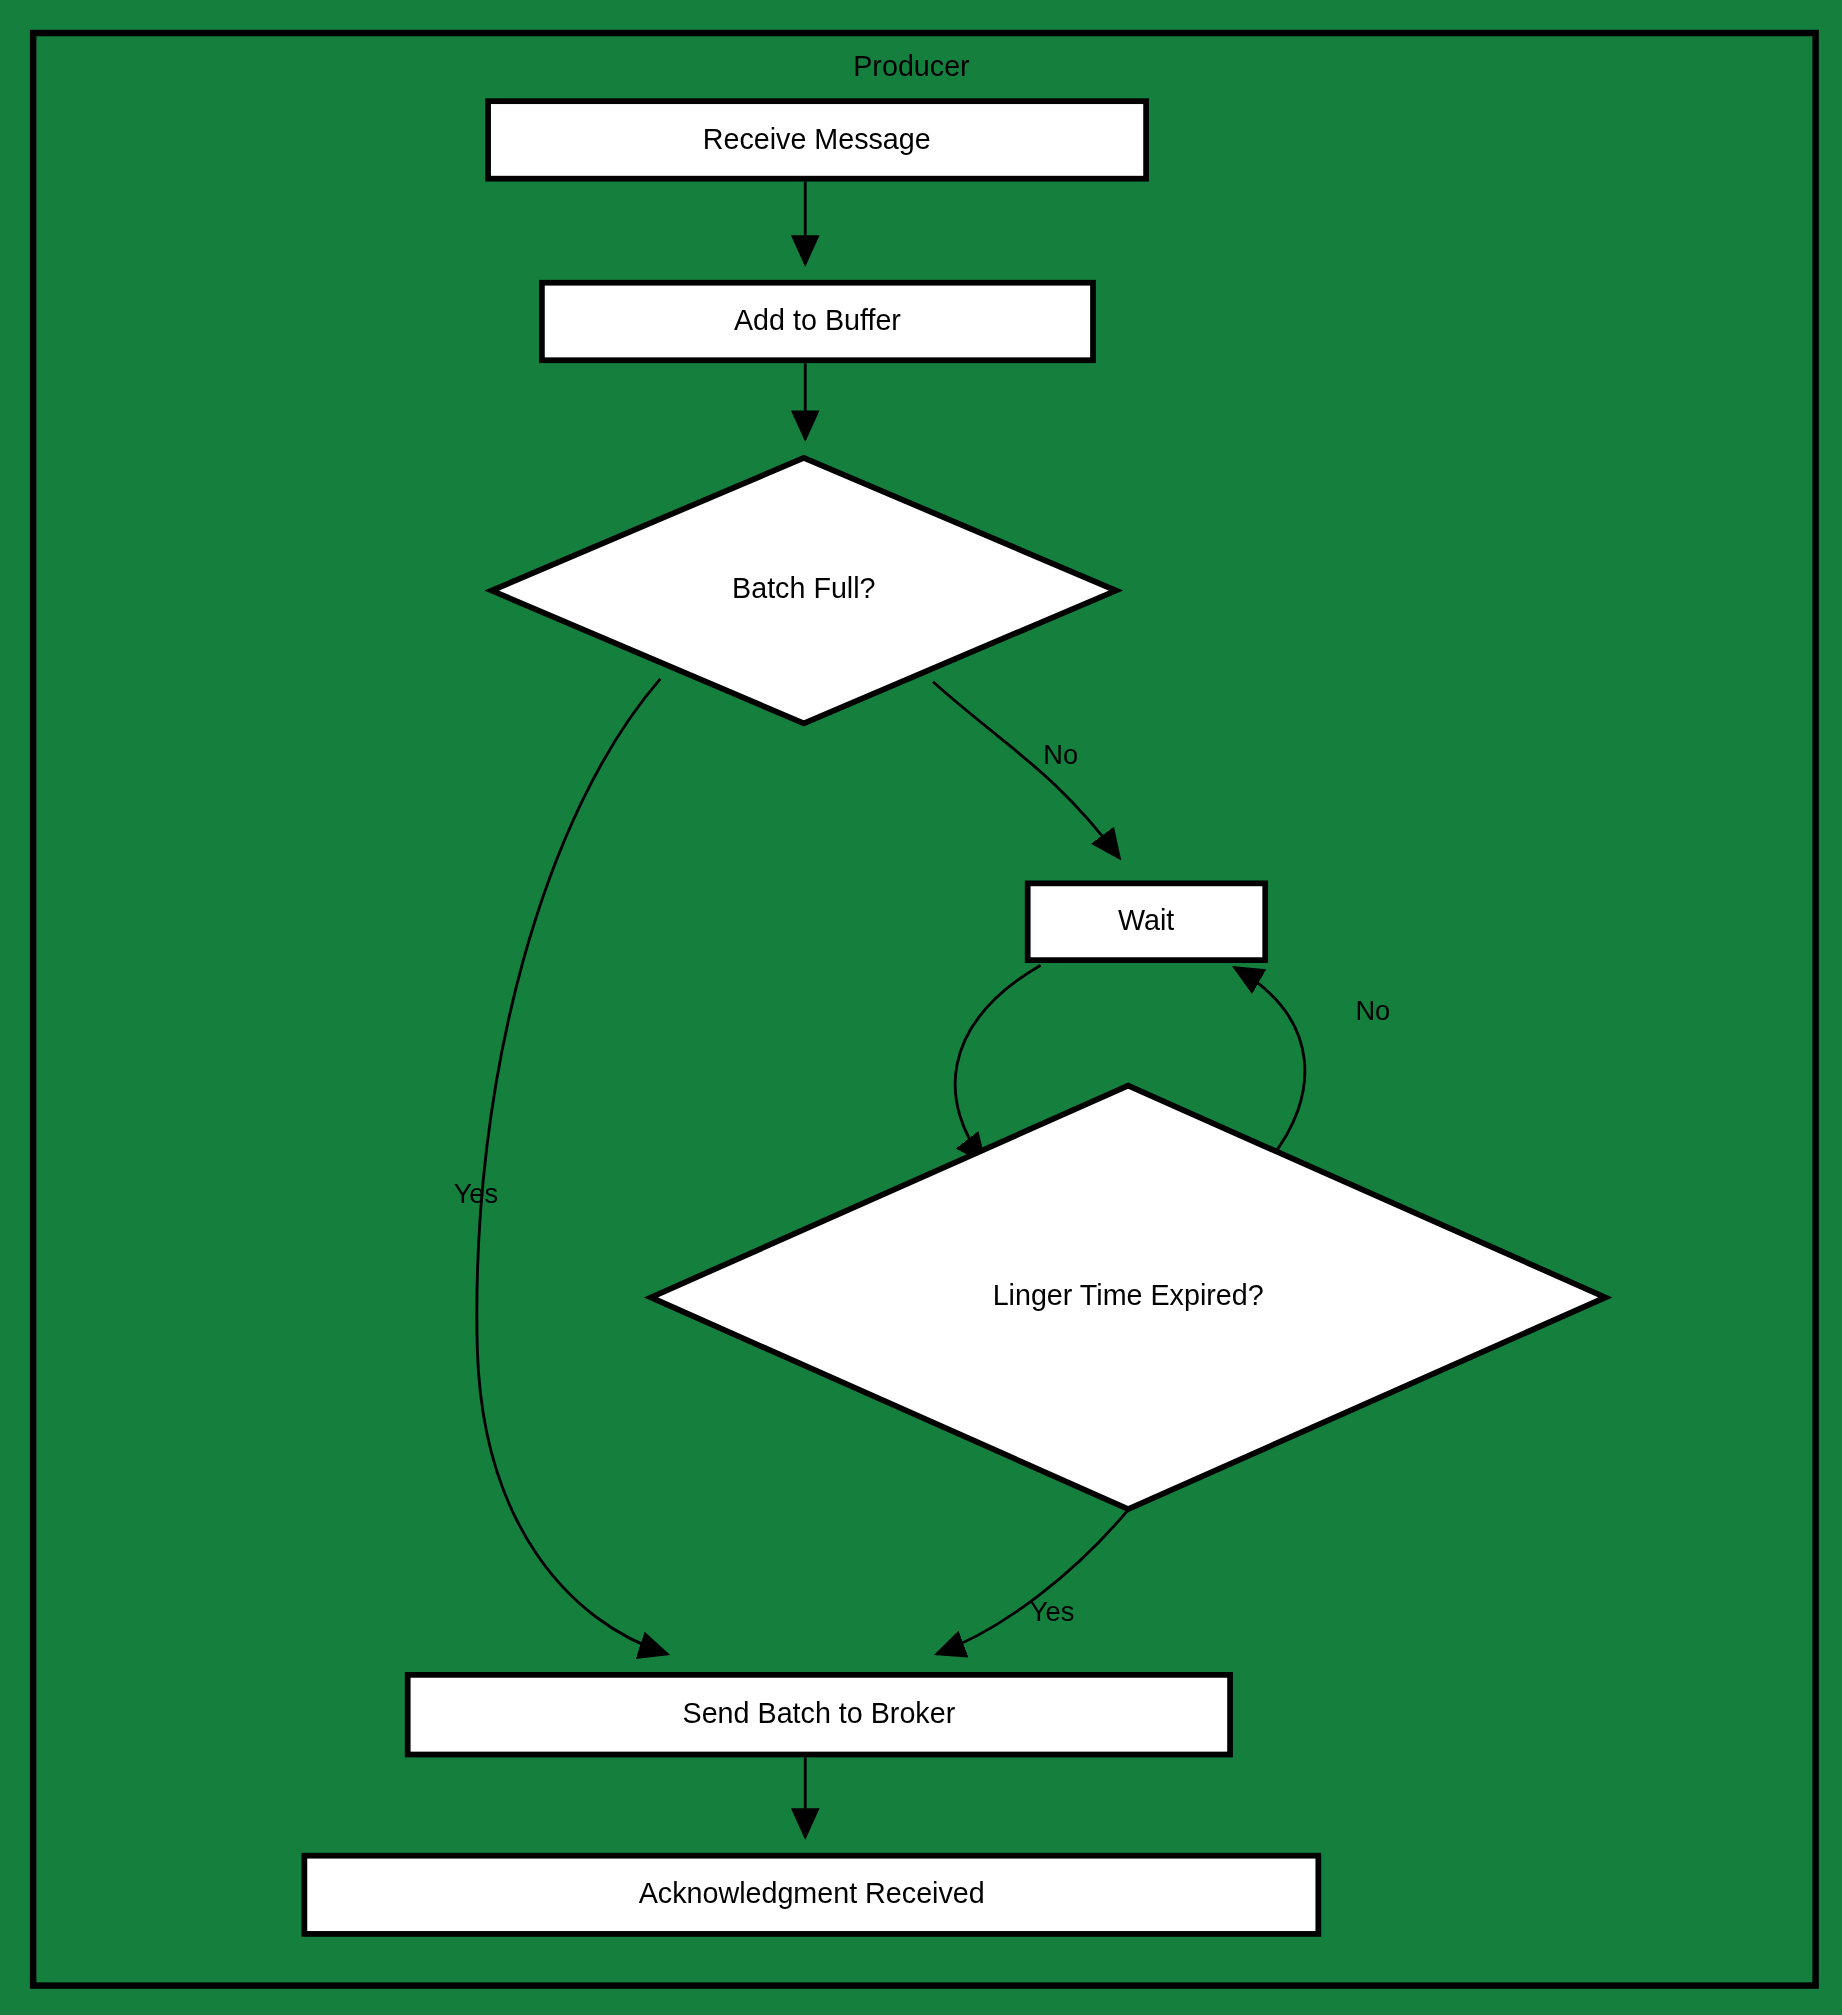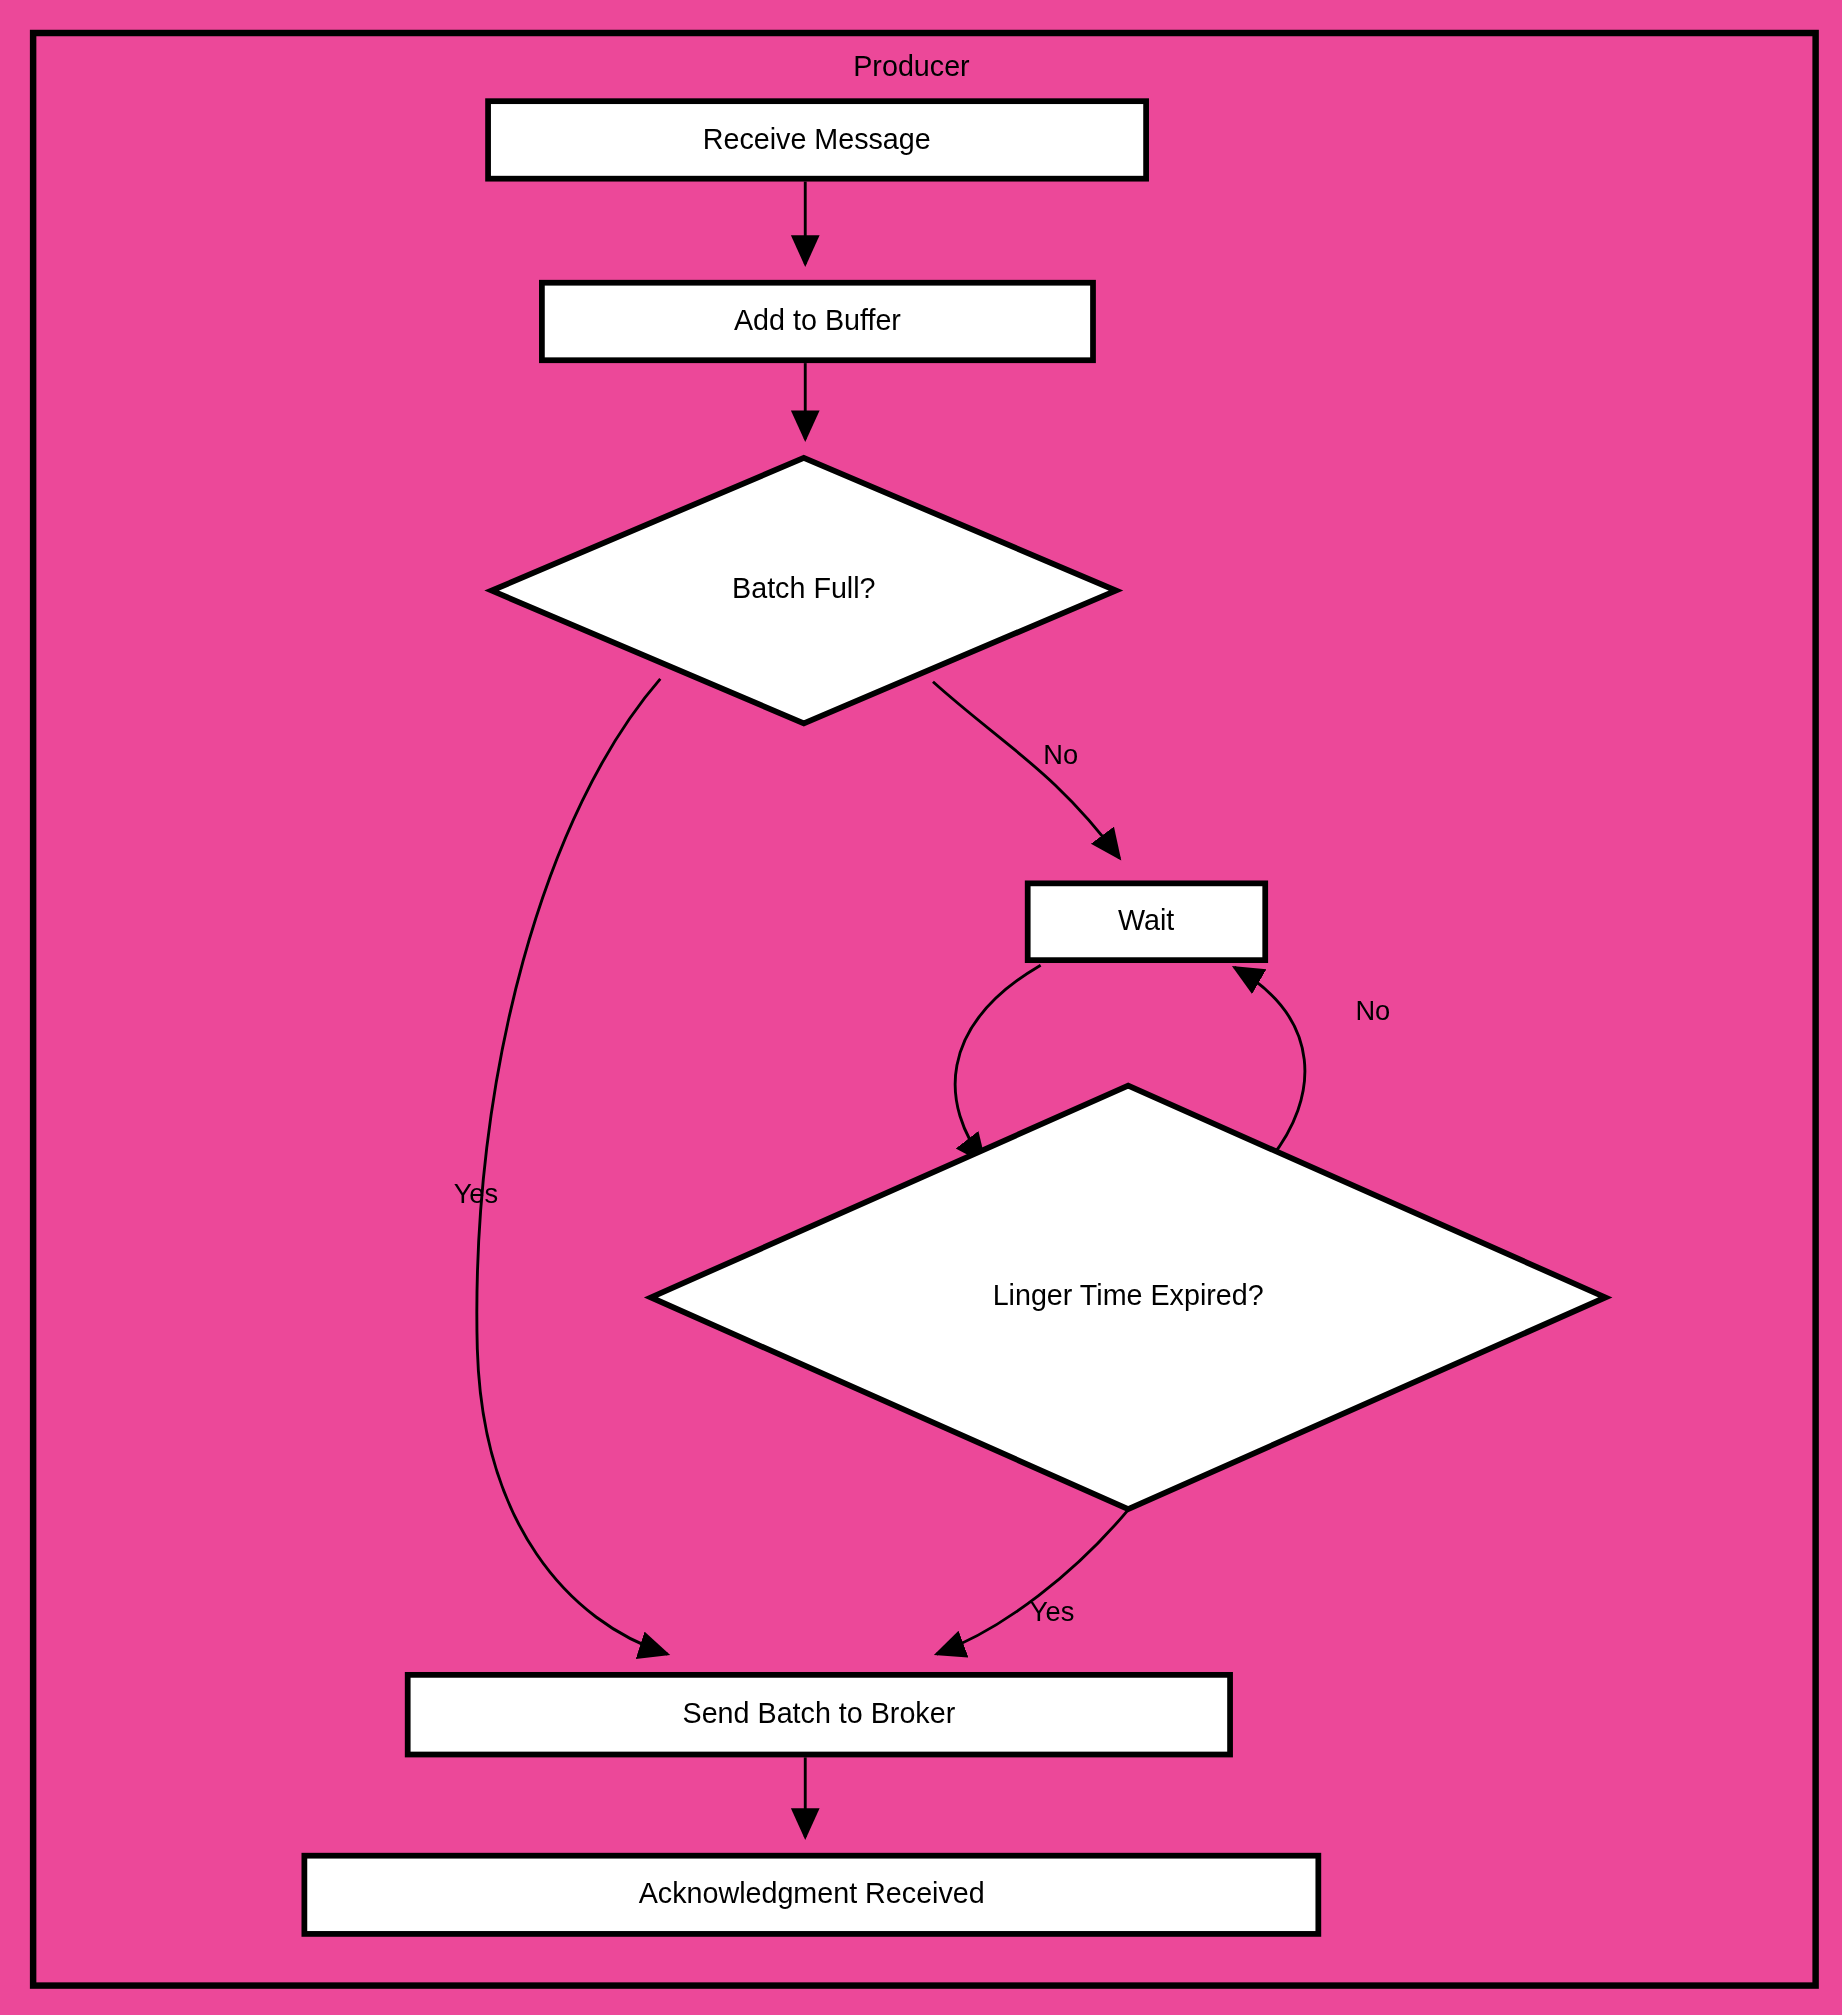--- a/index.html
+++ b/index.html
@@ -10,21 +10,21 @@
   body {
     width: 1843px;
     height: 2015px;
     font-family: "Liberation Sans", sans-serif;
     overflow: hidden;
   }
   #diagram-root {
     position: relative;
     width: 1843px;
     height: 2015px;
-    background: #ec4899;
+    background: #15803d;
   }
   svg.flowchart {
     position: absolute;
     top: 0;
     left: 0;
     width: 1843px;
     height: 2015px;
     display: block;
   }
   .node-shape {

